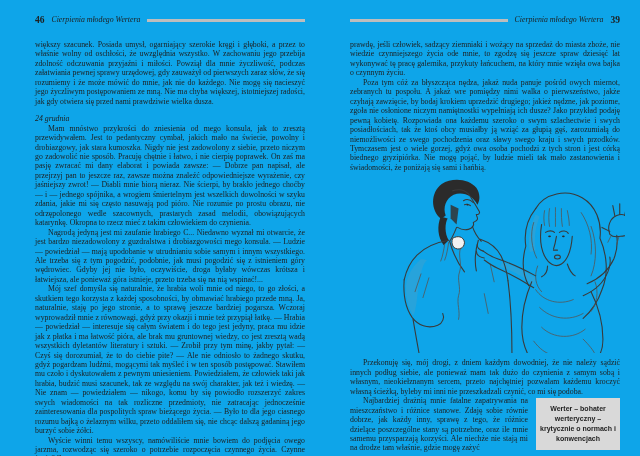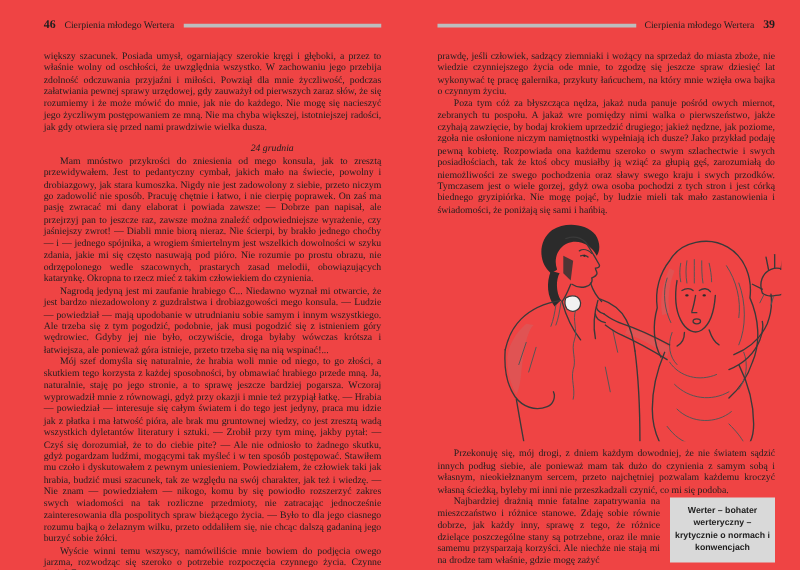--- a/index.html
+++ b/index.html
@@ -1,33 +1,33 @@
 <!DOCTYPE html>
 <html lang="pl" style="--rule: #bdbdbd; --note_bg: #d9d9d9; --text: #1e1e1e;"><head>
 <meta charset="utf-8">
 <style>
   html,body { margin:0; padding:0; background:#ffffff; }
   .spread {
-    width:640px; height:456px; background:#ef4444; overflow:hidden;
+    width:640px; height:456px; background:#0ea5e9; overflow:hidden;
     display:flex; color:var(--text,#1e1e1e);
     font-family:"Liberation Serif", serif;
   }
   .page { width:320px; box-sizing:border-box; padding-top:15px; }
   .page-left  { padding-left:35px; padding-right:15px; }
   .page-right { padding-left:30px; padding-right:20px; }
 
   .pheader { display:flex; align-items:center; gap:7px; height:10px; margin-bottom:15px; }
   .pnum   { font-weight:bold; font-size:9.5px; line-height:10px; }
-  .ptitle { font-size:7.8px; white-space:nowrap; line-height:10px; }
+  .ptitle { font-style:italic; font-size:7.8px; white-space:nowrap; line-height:10px; }
   .rule   { flex:1 1 auto; height:3px; background:var(--rule,#bdbdbd); }
 
   .btext { font-size:7.8px; line-height:9.45px; text-align:justify; }
   .btext p { margin:0; text-indent:13px; }
   .btext p.noindent { text-indent:0; }
-  .btext p.date { text-indent:0; text-align:right; padding-right:70px;
+  .btext p.date { text-indent:0; text-align:left; padding-right:70px;
                   font-style:italic; margin-top:8px; }
 
   figure.illus { margin:3px 0 5px 40px; width:235px; height:178px; padding:0; }
   figure.illus svg { display:block; width:235px; height:178px; }
 
   .note {
     float:right; width:84px; box-sizing:border-box;
     background:var(--note_bg,#d9d9d9);
     margin:2px 0 4px 8px; padding:6px 4px;
     font-family:"Liberation Sans", sans-serif;
@@ -149,21 +149,21 @@
           <path class="sk" d="M142,108 C136,122 132,138 132,154 C132,164 134,173 138,181"></path>
           <path class="sk" d="M202,118 C210,134 214,150 214,166 C214,172 213,177 211,181"></path>
           <path class="sk-thin" d="M146,116 C154,128 170,132 184,126"></path>
           <path class="sk-thin" d="M150,134 C162,146 180,148 194,140"></path>
           <path class="sk-thin" d="M152,154 C164,166 184,166 196,156"></path>
           <path class="sk-thin" d="M144,168 C150,176 156,180 162,182"></path>
           <path class="sk-thin" d="M194,166 C200,172 204,177 206,181"></path>
         </svg>
       </figure>
 
-      <p>Przekonuję się, mój drogi, z dniem każdym dowodniej, że nie światem sądzić innych podług siebie, ale ponieważ mam tak dużo do czynienia z samym sobą i własnym, nieokiełznanym sercem, przeto najchętniej pozwalam każdemu kroczyć własną ścieżką, byleby mi inni nie przeszkadzali czynić, co mi się podoba.</p>
+      <p>Przekonuję się, mój drogi, z dniem każdym dowodniej, że nie należy sądzić innych podług siebie, ale ponieważ mam tak dużo do czynienia z samym sobą i własnym, nieokiełznanym sercem, przeto najchętniej pozwalam każdemu kroczyć własną ścieżką, byleby mi inni nie przeszkadzali czynić, co mi się podoba.</p>
       <p>
         <span class="note">Werter – boha­ter werteryczny – krytycznie o normach i konwencjach</span>
         <span>Najbardziej drażnią mnie fatalne zapatrywania na mieszczaństwo i różnice stanowe. Zdaję sobie równie dobrze, jak każdy inny, sprawę z tego, że różnice dzielące poszczególne stany są potrzebne, oraz ile mnie samemu przysparzają korzyści. Ale niechże nie stają mi na drodze tam właśnie, gdzie mogę zażyć</span>
       </p>
     </div>
   </div>
 
 </div>
 
 </body></html>

